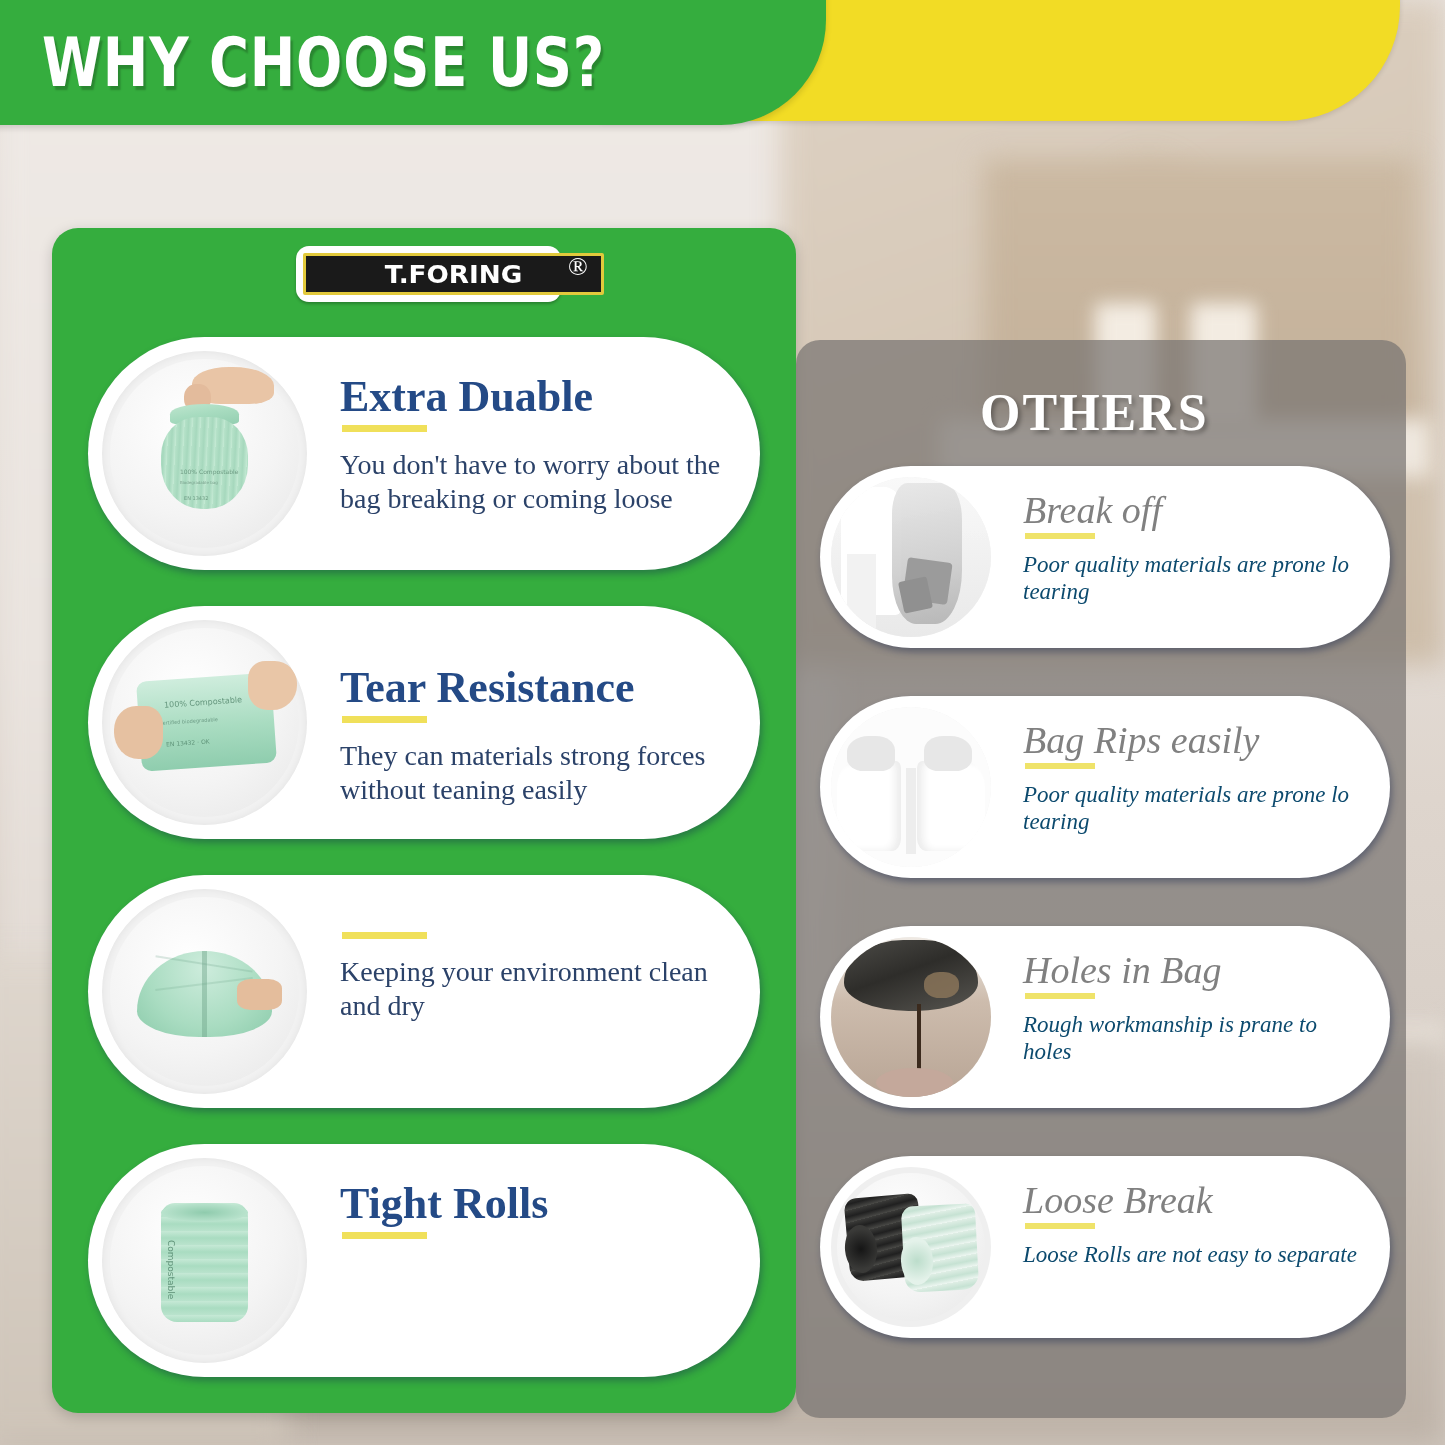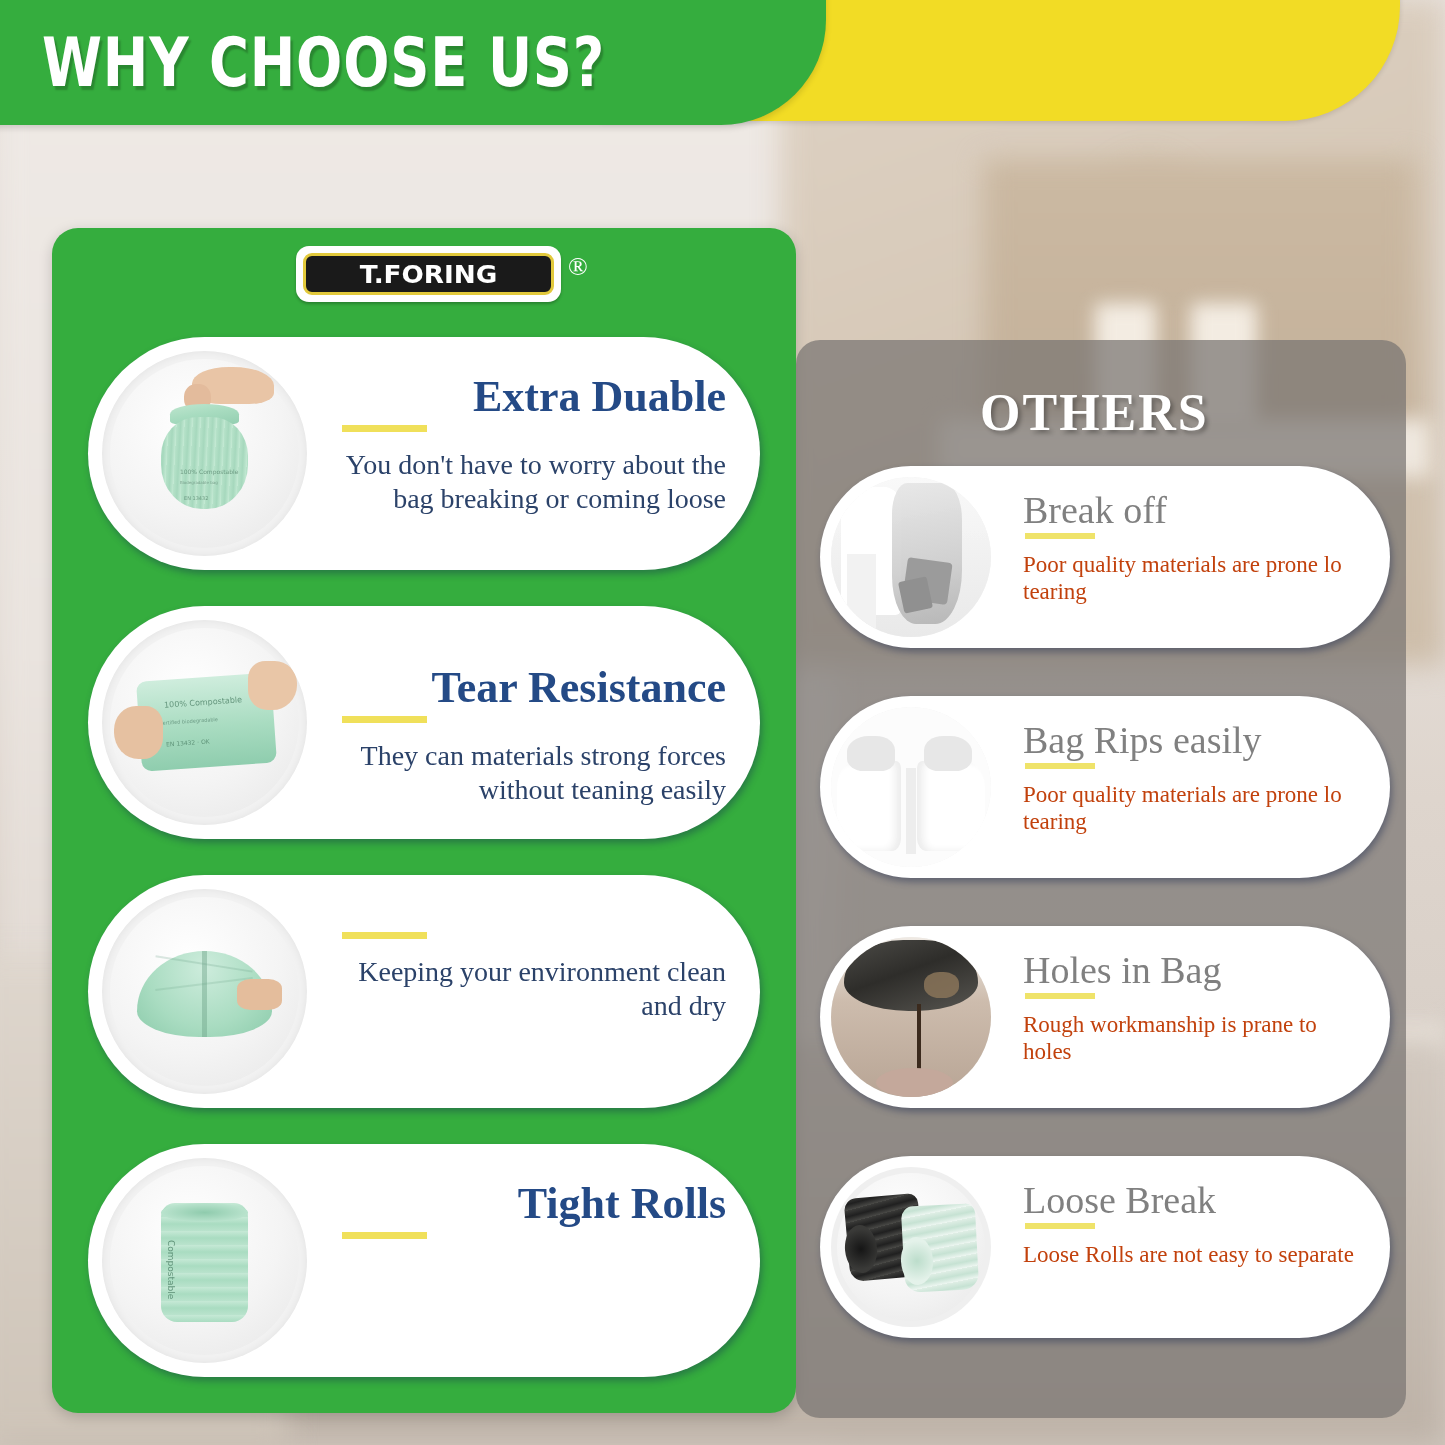--- a/index.html
+++ b/index.html
@@ -99,22 +99,22 @@
   
   .logo-wrap{
     position:absolute;left:296px;top:246px;width:300px;height:62px;
   }
   .logo-plate{
     position:absolute;left:0;top:0;width:265px;height:56px;
     background:#ffffff;border-radius:13px;
     box-shadow:0 2px 3px rgba(0,0,0,.25);
   }
   .logo-inner{
-    position:absolute;left:7px;top:7px;width:251px;height:42px;
-    background:#1a1a1a;border:3px solid #e2c93c;border-radius:9px;
+    position:absolute;left:7px;top:7px;width:301px;height:42px;
+    background:#1a1a1a;border:3px solid #e2c93c;border-radius:2px;
     box-sizing:border-box;
     display:flex;align-items:center;justify-content:center;
   }
   .logo-text{
     color:#ffffff;font-family:"DejaVu Sans", sans-serif;font-weight:bold;
     font-size:25px;letter-spacing:0px;transform:scaleX(1.05);
     -webkit-text-stroke:0px;
   }
   .logo-reg{
     position:absolute;left:272px;top:6px;
@@ -125,21 +125,21 @@
   .fcard{
     position:absolute;left:88px;width:672px;height:233px;
     background:#ffffff;border-radius:118px;
     box-shadow:2px 4px 7px rgba(18,42,80,.38);
   }
   .fthumb{
     position:absolute;left:14px;top:14px;width:205px;height:205px;
     border-radius:50%;overflow:hidden;background:#f2f2f2;
     box-shadow:inset 0 0 10px rgba(0,0,0,.07);
   }
-  .ftext{position:absolute;left:252px;top:38px;right:34px;text-align:right;}
+  .ftext{position:absolute;left:252px;top:38px;right:34px;}
   .fhead{
     color:#244a86;font-family:"Liberation Serif",serif;font-weight:bold;
     font-size:44px;line-height:1.02;white-space:nowrap;
   }
   .fline{width:85px;height:7px;background:#f0e05a;margin:5px 0 16px 2px;}
   .fdesc{
     color:#2b4269;font-family:"Liberation Serif",serif;
     font-size:28px;line-height:1.22;
   }
 
@@ -149,33 +149,34 @@
     color:#ffffff;font-family:"Liberation Serif",serif;font-weight:bold;
     font-size:52px;letter-spacing:2px;
     text-shadow:3px 3px 4px rgba(0,0,0,.30);
   }
 
   
   .ocard{
     position:absolute;left:820px;width:570px;height:182px;
     background:#ffffff;border-radius:92px;
     box-shadow:2px 4px 7px rgba(30,45,80,.45);
+    font-style:italic;
   }
   .othumb{
     position:absolute;left:11px;top:11px;width:160px;height:160px;
     border-radius:50%;overflow:hidden;background:#efefef;
   }
   .otext{position:absolute;left:203px;top:25px;right:22px;}
   .ohead{
     color:#808080;font-family:"Liberation Serif",serif;
     font-size:38px;line-height:1.02;white-space:nowrap;
   }
   .oline{width:70px;height:6px;background:#efe36a;margin:3px 0 12px 2px;}
   .odesc{
-    color:#c2410c;font-family:"Liberation Serif",serif;
+    color:#0c4a6e;font-family:"Liberation Serif",serif;
     font-size:23px;line-height:1.2;
   }
 
   
   .ph{position:absolute;inset:0;}
   .plate{
     position:absolute;left:4%;top:4%;width:92%;height:92%;border-radius:50%;
     background:radial-gradient(circle at 42% 34%,#ffffff 0%,#f4f4f4 55%,#e6e6e6 100%);
   }
   .hand{

